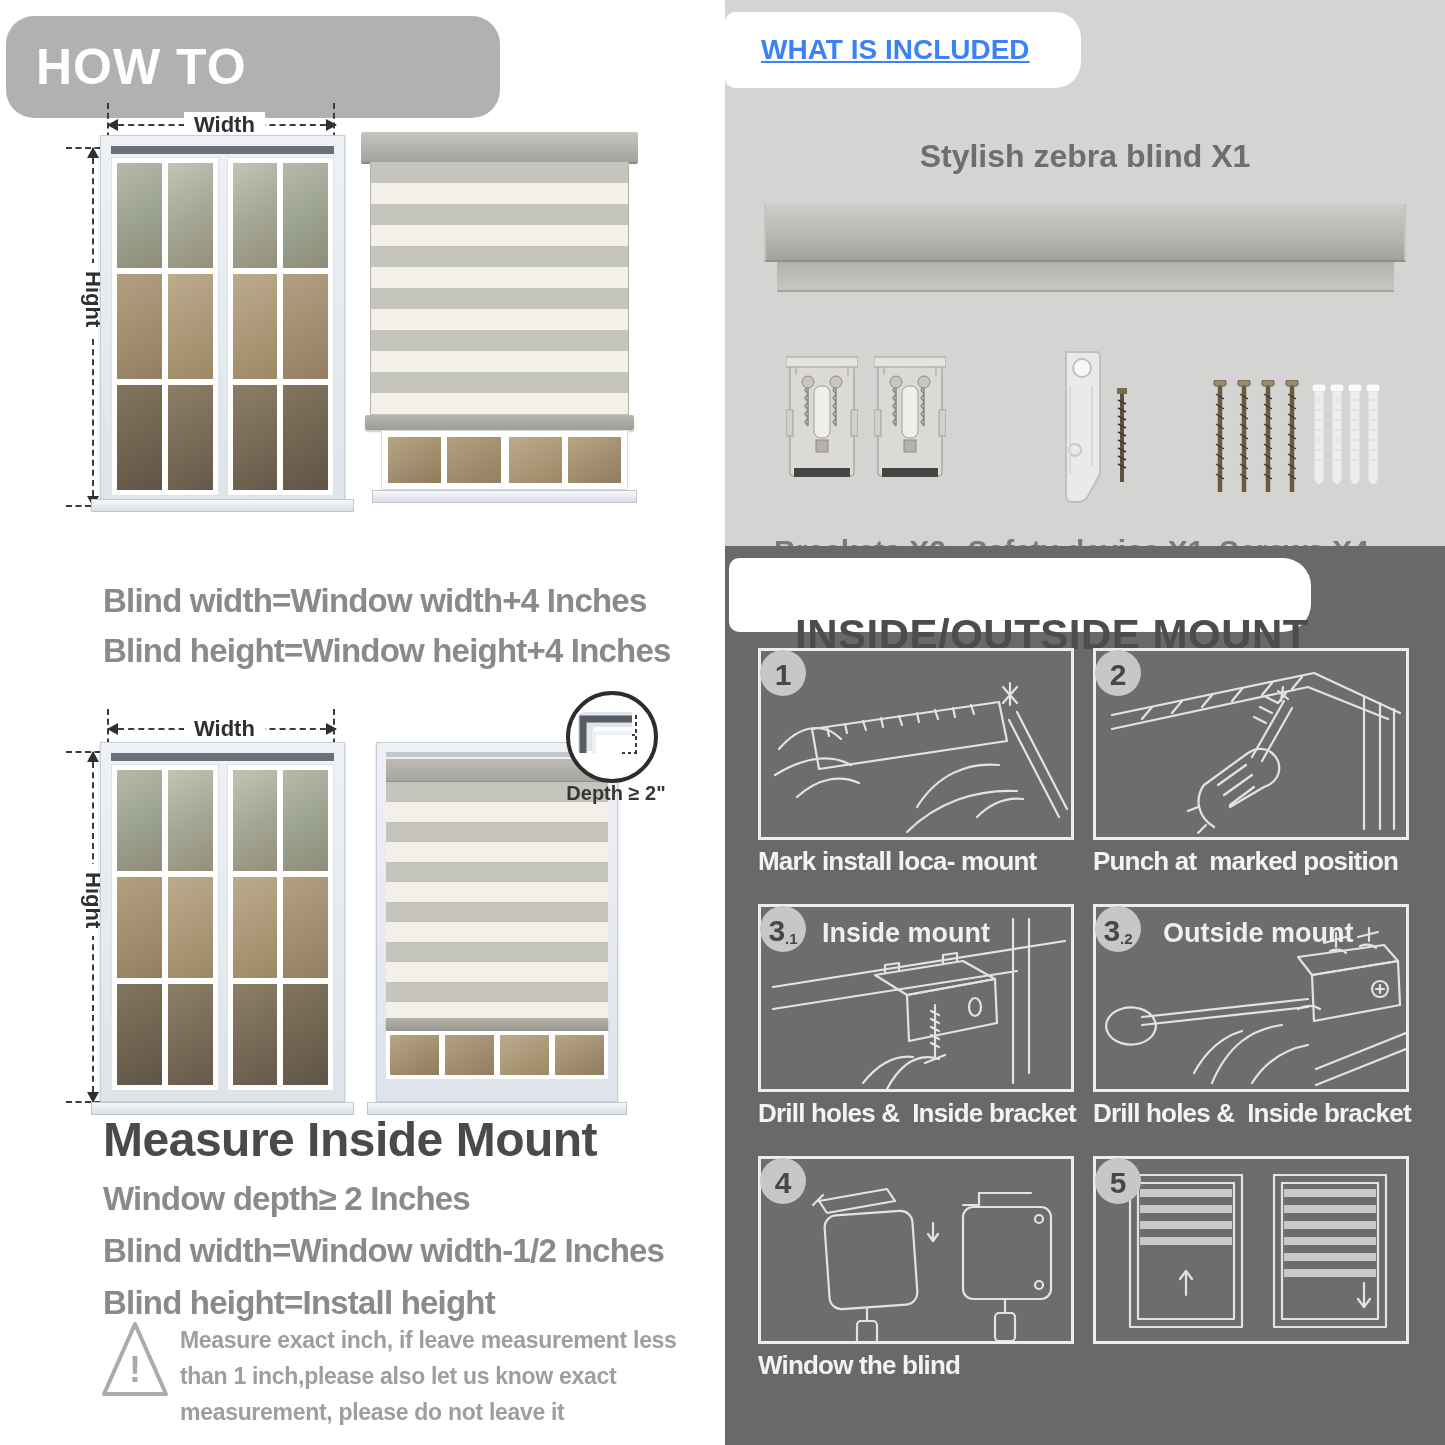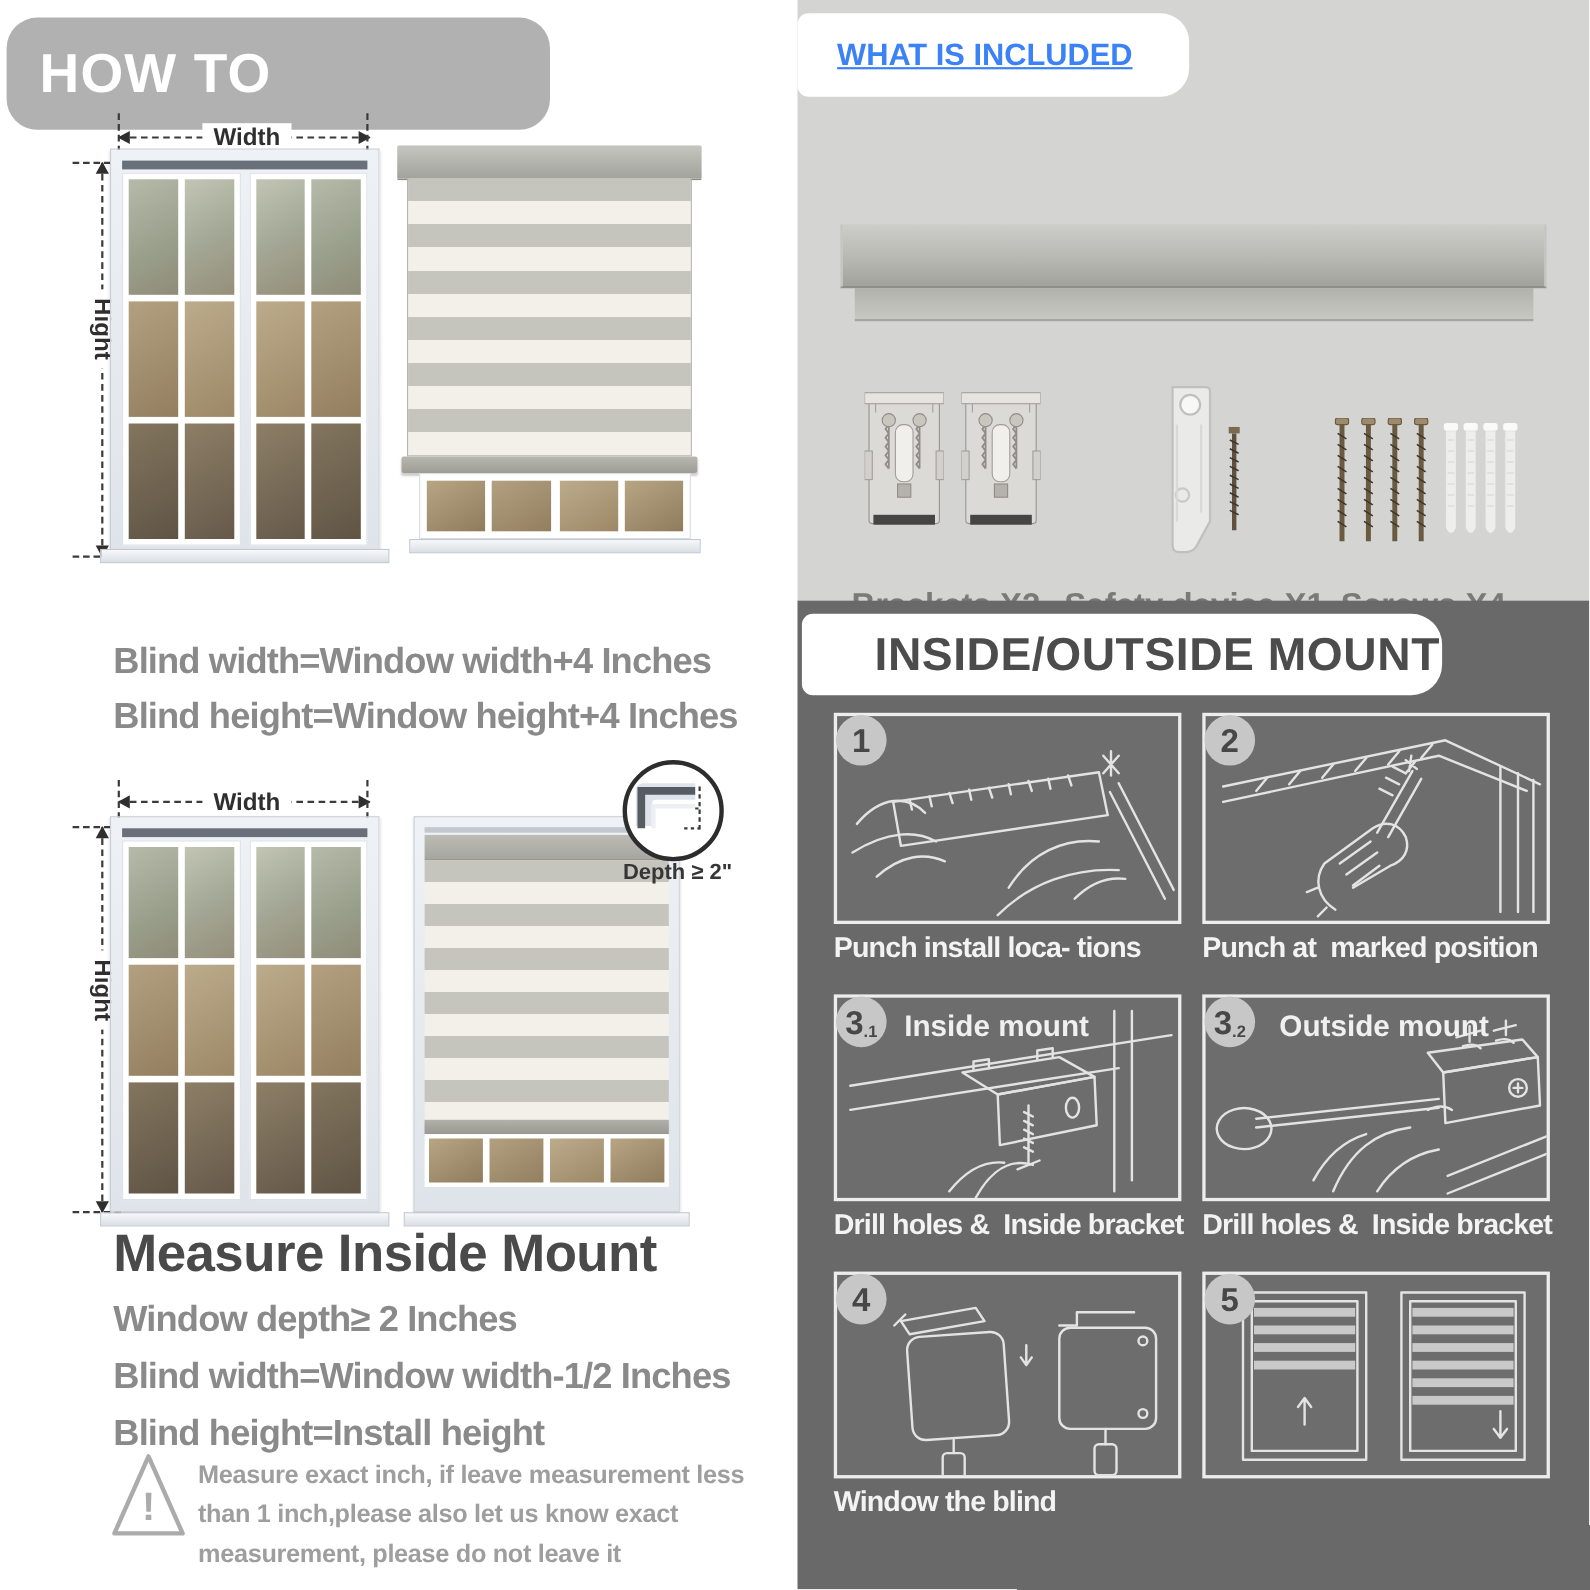--- a/index.html
+++ b/index.html
@@ -77,21 +77,21 @@
       background:linear-gradient(180deg,#cdcdc9,#b6b6b1 60%,#a2a29c),
                  repeating-linear-gradient(90deg,rgba(255,255,255,.05) 0 2px,rgba(0,0,0,.04) 2px 4px);
       background-blend-mode:normal;border-bottom:2px solid #8f8f89;box-sizing:border-box;}
   .headrail-sub{left:777px;top:262px;width:617px;height:30px;
       background:linear-gradient(180deg,#b2b2ac,#c8c8c2);border-bottom:2px solid #a5a59f;box-sizing:border-box;}
   .item-label{font-weight:700;font-size:30px;color:#7a7a7a;text-align:center;}
 
   .panel-dark{left:725px;top:546px;width:720px;height:899px;background:#696969;}
   .iom-header{left:729px;top:558px;width:582px;height:74px;background:#ffffff;border-radius:10px 28px 28px 10px;}
   .iom-header span{display:block;padding-left:66px;line-height:74px;font-size:42px;font-weight:700;
-                   color:#4c4c4c;letter-spacing:0.5px;}
+                   color:#4c4c4c;letter-spacing:0.5px;margin-top:40px;}
   .step-panel{background:#6d6d6d;border:3px solid #ededed;box-sizing:border-box;}
   .badge{position:absolute;left:2px;top:2px;width:46px;height:46px;border-radius:50%;background:#c7c7c7;
          color:#474747;font-weight:700;font-size:30px;display:flex;align-items:flex-end;
          justify-content:center;padding-bottom:6px;box-sizing:border-box;line-height:1;}
   .badge .sub{font-size:15px;line-height:1;}
   .ptitle{position:absolute;left:62px;top:14px;color:#f0f0f0;font-weight:700;font-size:27px;}
   .cap{color:#f3f3f3;font-weight:700;font-size:26px;letter-spacing:-0.8px;white-space:pre-wrap;}
   .sketch{position:absolute;left:6px;top:6px;}
   .sketch path,.sketch line,.sketch polyline,.sketch rect,.sketch circle,.sketch ellipse{
       fill:none;stroke:#e3e3e3;stroke-width:2.2;stroke-linecap:round;stroke-linejoin:round;}
@@ -247,20 +247,21 @@
     <span>than 1 inch,please also let us know exact</span>
     <span>measurement, please do not leave it</span>
   </div>
 
   <div class="abs panel-top"></div>
 
   <div class="abs wi-header">
     <span>WHAT IS INCLUDED</span>
   </div>
 
+  <div class="abs product-label">Stylish zebra blind X1</div>
 
   <div class="abs headrail-main"></div>
   <div class="abs headrail-sub"></div>
 
   <div class="abs" style="left:786px;top:352px;">
     <svg width="72" height="142" viewBox="0 0 72 142">
       <rect x="4" y="10" width="64" height="114" rx="3" fill="#dcdad6" stroke="#97948f"></rect>
       <rect x="0" y="5" width="72" height="10" fill="#e6e4e0" stroke="#a39f9a"></rect>
       <path d="M10,15 l0,8 M62,15 l0,8" stroke="#a39f9a" fill="none"></path>
       <rect x="28" y="34" width="16" height="52" rx="7" fill="#f0efec" stroke="#a09d98"></rect>
@@ -372,21 +373,21 @@
       <path d="M300,152 L250,55 M292,160 L242,63"></path>
       <path d="M12,92 C34,66 58,66 74,82 M8,118 C40,98 66,98 84,108 M30,140 C52,120 74,118 92,126"></path>
       <path d="M150,150 C170,118 200,105 232,108 M140,175 C170,145 210,132 250,134 M210,160 C224,146 240,140 256,142"></path>
     </svg>
   </div>
   <div class="abs" style="left:760px;top:650px;">
     <div class="badge" style="left:0;top:0;">
         <span>1</span>
       </div>
   </div>
-  <div class="abs cap" style="left:758px;top:846px;width:335px;">Punch install loca- tions</div>
+  <div class="abs cap" style="left:758px;top:846px;width:335px;">Mark install loca- mount</div>
 
   <div class="abs step-panel" style="left:1093px;top:648px;width:316px;height:192px;">
     <svg class="sketch" width="304" height="180" viewBox="0 0 304 180">
       <path d="M10,58 L212,16 M10,72 L206,30 M212,16 L298,56 M206,30 L286,62"></path>
       <path d="M40,62 l10,-12 M70,56 l10,-12 M100,50 l10,-12 M130,44 l10,-12 M160,38 l10,-12 M190,32 l10,-12"></path>
       <path d="M262,40 L262,172 M278,46 L278,172 M292,52 L292,172"></path>
       <path d="M150,100 l32,-56 M160,104 l30,-53"></path>
       <path d="M152,60 l12,6 m-6,-16 l12,6 m-6,-16 l12,6"></path>
       <path d="M184,36 l-8,10 M176,34 l10,8 M181,30 l-2,14"></path>
       <path d="M112,170 C96,160 92,142 102,128 L146,96 C158,88 170,92 176,104 C180,116 174,126 162,130 L128,150"></path>

